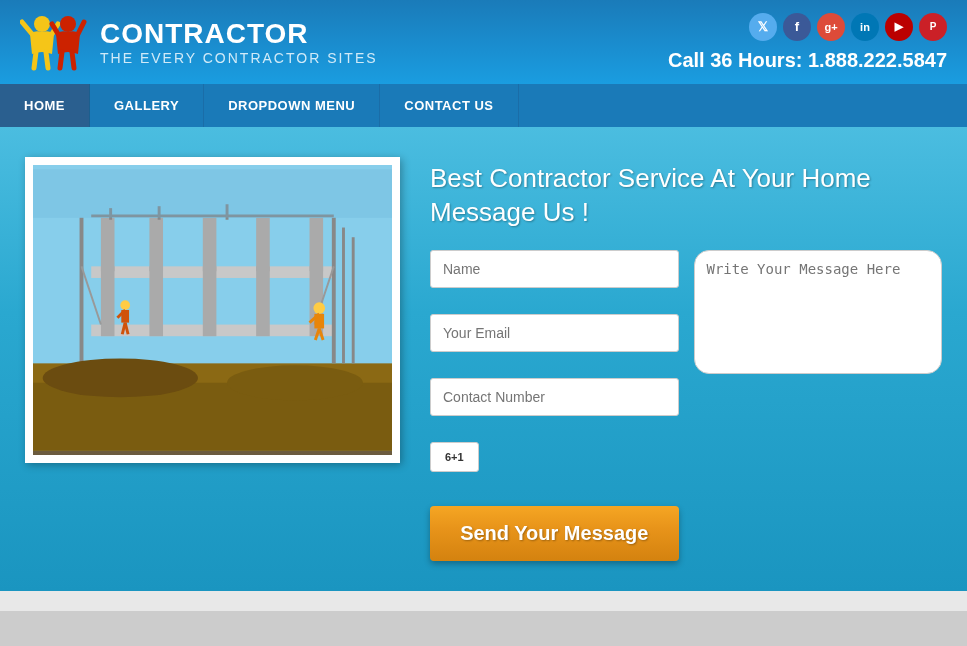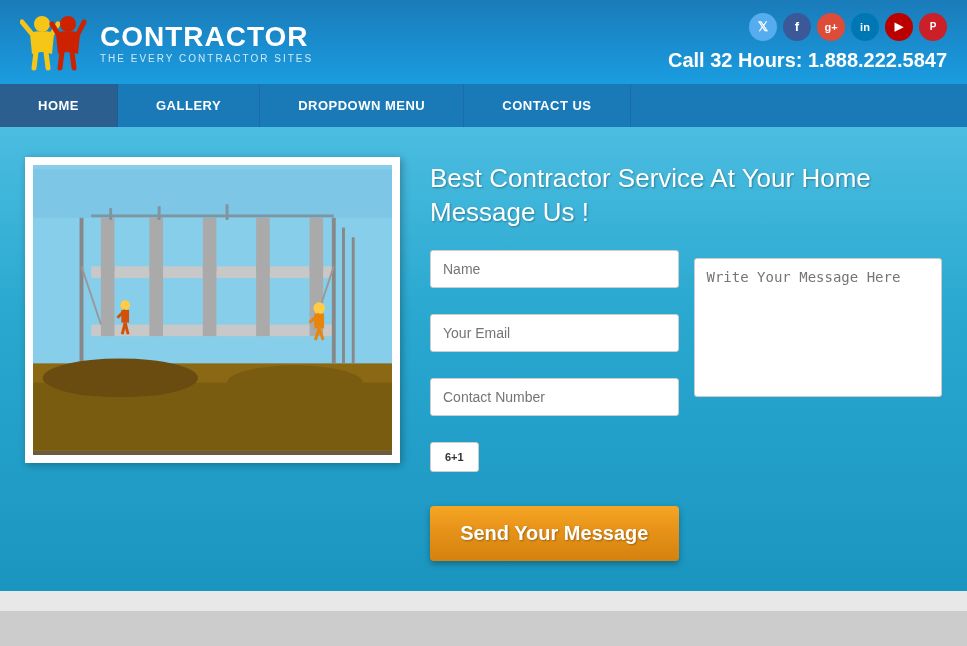--- a/index.html
+++ b/index.html
@@ -26,21 +26,21 @@
       display: flex;
       flex-direction: column;
     }
     .logo-title {
       font-size: 28px;
       font-weight: bold;
       color: white;
       letter-spacing: 1px;
     }
     .logo-subtitle {
-      font-size: 10px;
+      font-size: 14px;
       color: #d0eaf8;
       letter-spacing: 2px;
     }
     .header-right {
       display: flex;
       flex-direction: column;
       align-items: flex-end;
       gap: 8px;
     }
     .social-icons {
@@ -72,21 +72,21 @@
       font-weight: bold;
     }
 
     
     .nav {
       background: #1a7ab8;
       display: flex;
       align-items: stretch;
     }
     .nav-item {
-      padding: 14px 38px;
+      padding: 14px 24px;
       color: white;
       font-size: 13px;
       font-weight: bold;
       letter-spacing: 0.5px;
       cursor: pointer;
       text-transform: uppercase;
       border-right: 1px solid #1a6da8;
     }
     .nav-item:first-child {
       background: #2a5f8f;
@@ -158,30 +158,29 @@
       padding: 10px 12px;
       border: 1px solid #ccc;
       border-radius: 3px;
       font-size: 14px;
       color: #999;
       background: white;
       outline: none;
     }
     .form-textarea {
       width: 100%;
-      height: 139px;
+      height: 124px;
       padding: 10px 12px;
       border: 1px solid #ccc;
-      border-radius: 3px;
+      border-radius: 15px;
       font-size: 14px;
       color: #999;
       background: white;
       resize: none;
       outline: none;
-      margin-top: 8px;
     }
     .captcha-row {
       display: flex;
       gap: 8px;
       align-items: center;
     }
     .captcha-input {
       flex: 1;
       padding: 10px 12px;
       border: 1px solid #ccc;
@@ -256,21 +255,21 @@
   </div>
   <div class="header-right">
     <div class="social-icons">
       <a class="social-icon si-twitter">𝕏</a>
       <a class="social-icon si-facebook">f</a>
       <a class="social-icon si-google" style="font-size:11px;">g+</a>
       <a class="social-icon si-linkedin" style="font-size:11px;">in</a>
       <a class="social-icon si-youtube" style="font-size:11px;">▶</a>
       <a class="social-icon si-pinterest" style="font-size:10px;">P</a>
     </div>
-    <div class="phone-text">Call 32 Hours: 1.888.222.5847</div>
+    <div class="phone-text">Call 36 Hours: 1.888.222.5847</div>
   </div>
 </div>
 
 <nav class="nav">
   <div class="nav-item">HOME</div>
   <div class="nav-item">GALLERY</div>
   <div class="nav-item">DROPDOWN MENU</div>
   <div class="nav-item">CONTACT US</div>
 </nav>
 

